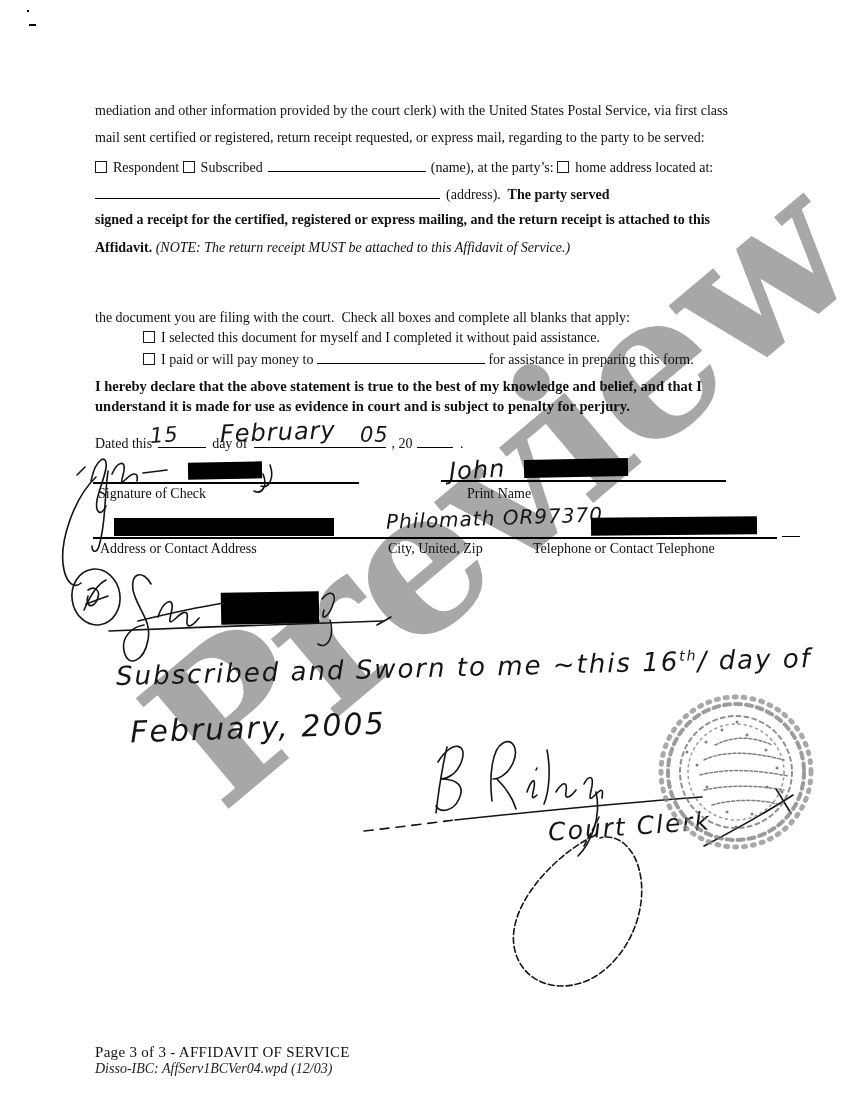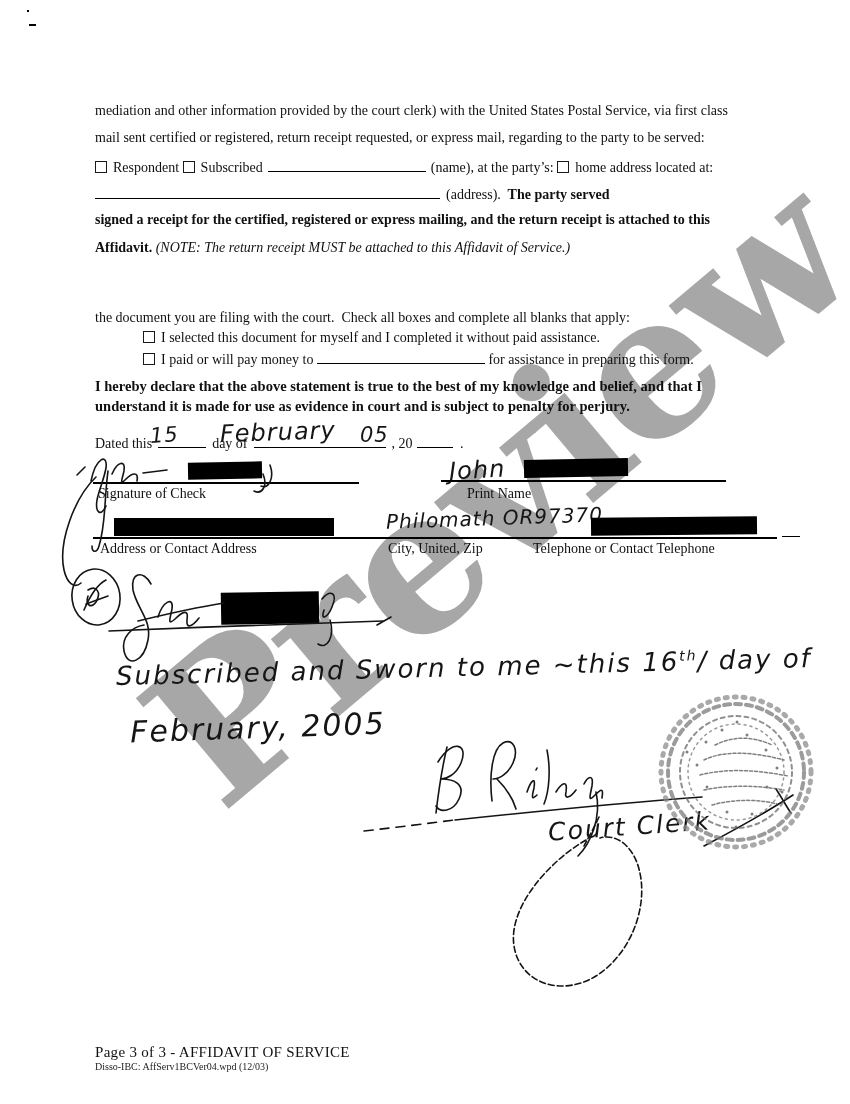--- a/index.html
+++ b/index.html
@@ -16,21 +16,21 @@
   .hw{position:absolute;font-family:"DejaVu Sans", sans-serif;font-style:italic;
       color:#151515;white-space:pre;letter-spacing:1px;}
   .lbl{position:absolute;white-space:pre;font-size:14px;color:#101010;}
   #watermark{position:absolute;left:95px;top:420px;width:700px;z-index:1;
       transform:rotate(-40deg);transform-origin:center;
       font-family:"DejaVu Serif", serif;font-weight:bold;font-size:198px;
       color:#a7a7a7;letter-spacing:-4px;text-align:center;pointer-events:none;}
   #ink,#sealwrap{position:absolute;left:0;top:0;z-index:3;pointer-events:none;}
   .z2{z-index:2;} .z3{z-index:3;} .z4{z-index:4;}
   #footer1{position:absolute;left:95px;top:1044px;font-size:15px;letter-spacing:.3px;}
-  #footer2{position:absolute;left:95px;top:1061px;font-size:10px;color:#222;}
+  #footer2{position:absolute;left:95px;top:1061px;font-size:14px;color:#222;font-style:italic;}
 </style>
 </head>
 <body>
 
 <div id="page">
 
   <div id="watermark">Preview</div>
 
   <div class="rule z2" style="left:29px;top:24px;width:7px;height:2px;"></div>
   <div class="rule z2" style="left:27px;top:10px;width:2px;height:2px;"></div>

